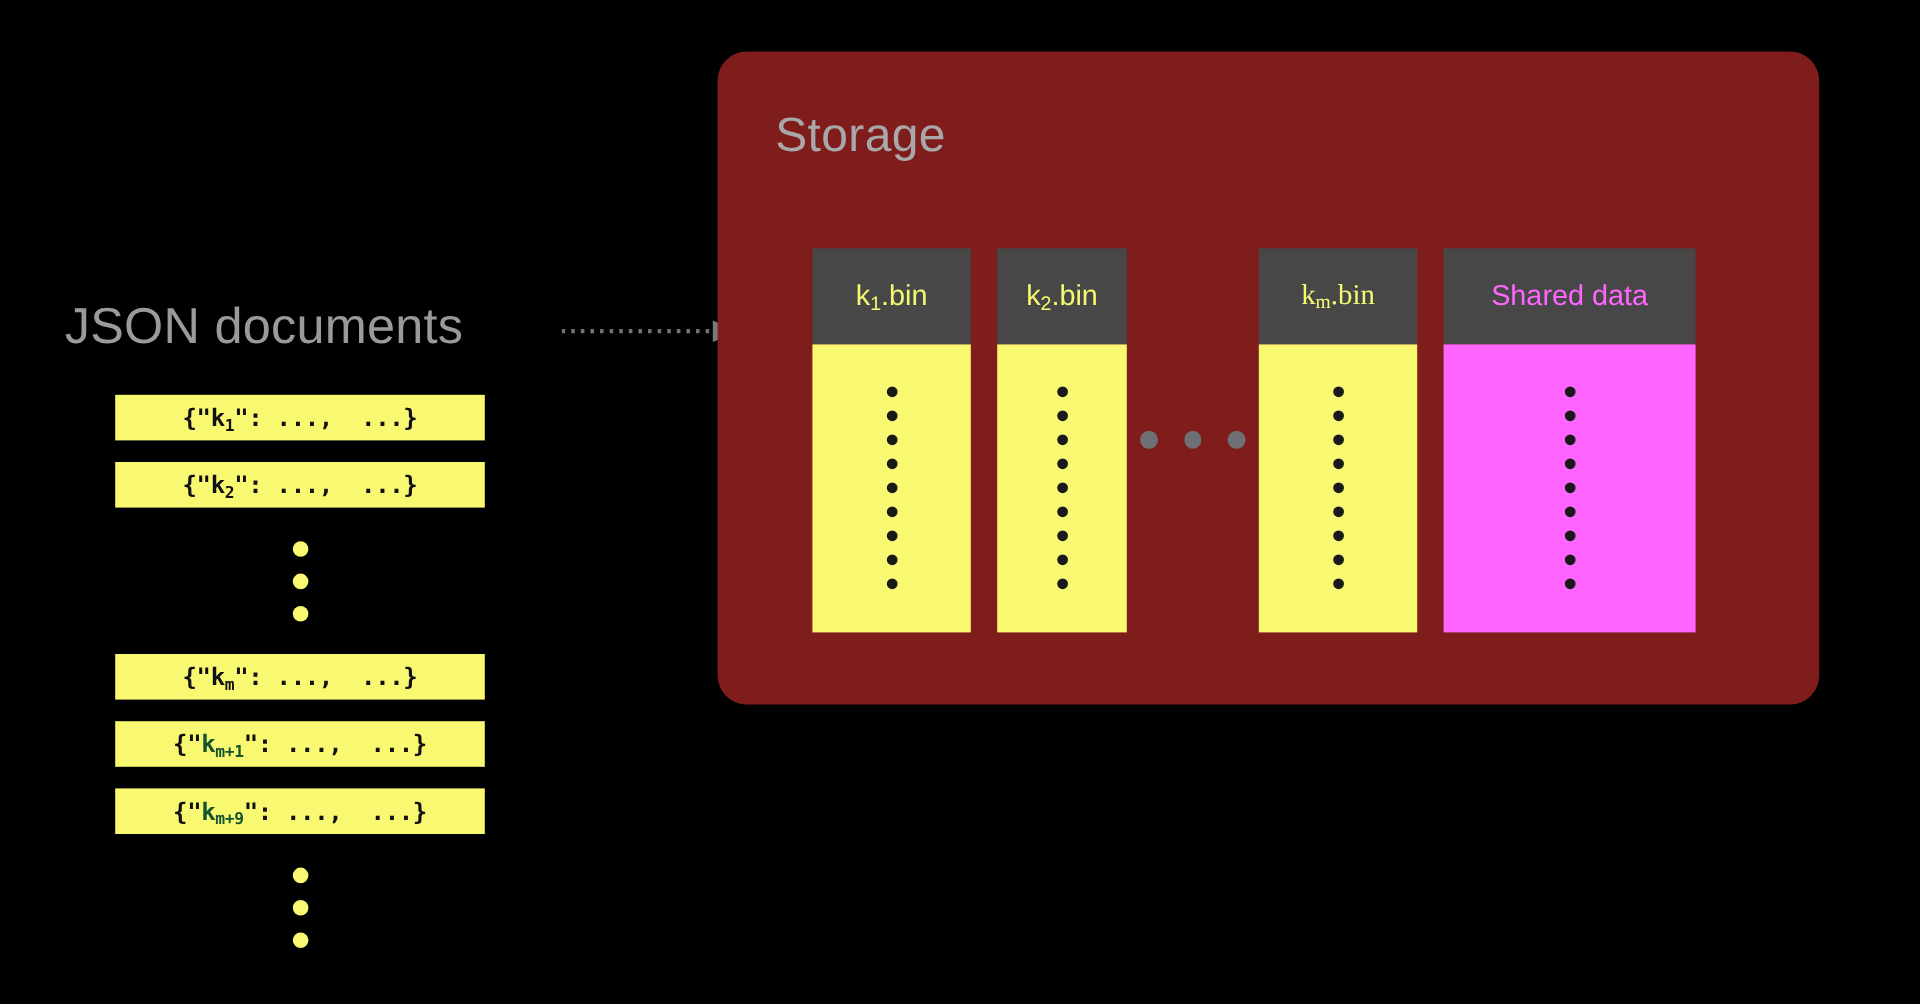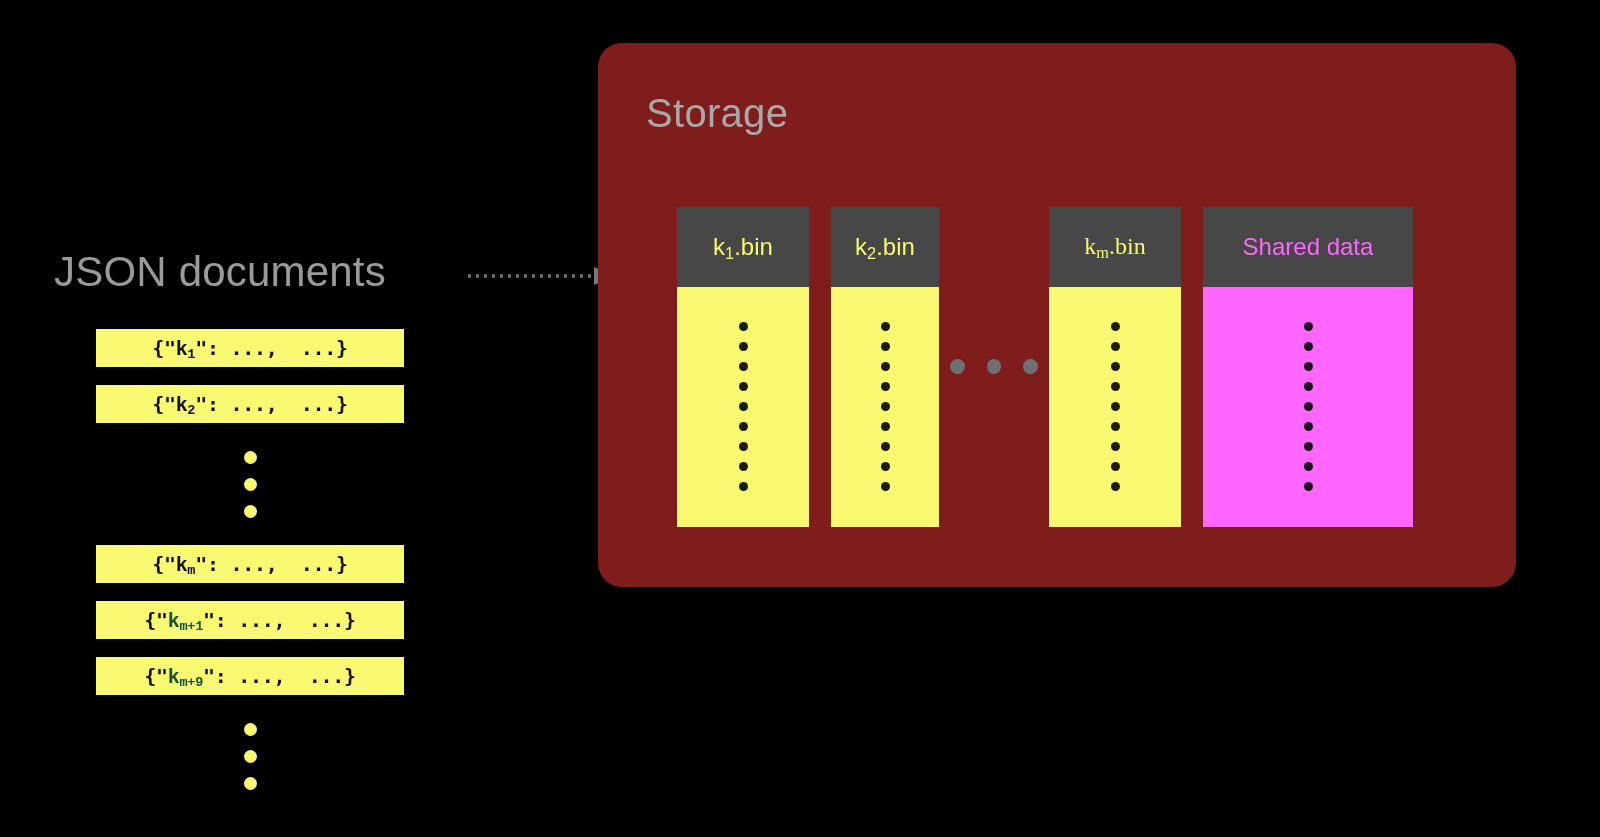--- a/index.html
+++ b/index.html
@@ -55,21 +55,21 @@
   }
 
   .json-doc-text {
     font-family: "DejaVu Sans Mono", monospace;
     font-size: 20px;
     font-weight: bold;
     color: #111111;
     white-space: pre;
     letter-spacing: -0.3px;
   }
-  .json-doc-text .keyname { color: #111111; font-family: Liberation Mono, monospace; }
+  .json-doc-text .keyname { color: #111111; }
   .json-doc-text .keyname.pink { color: #14532d; }
   .json-doc-text sub {
     font-size: 0.68em;
     vertical-align: baseline;
     position: relative;
     bottom: -0.28em;
     font-weight: bold;
   }
 
   .vdots {

